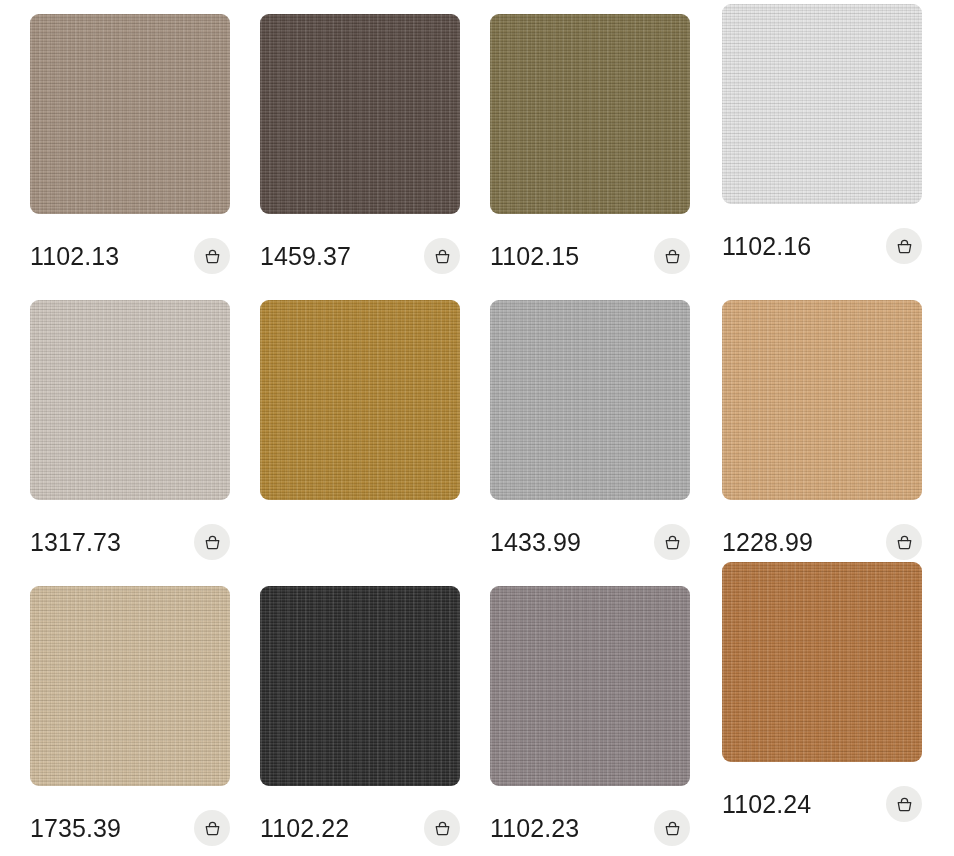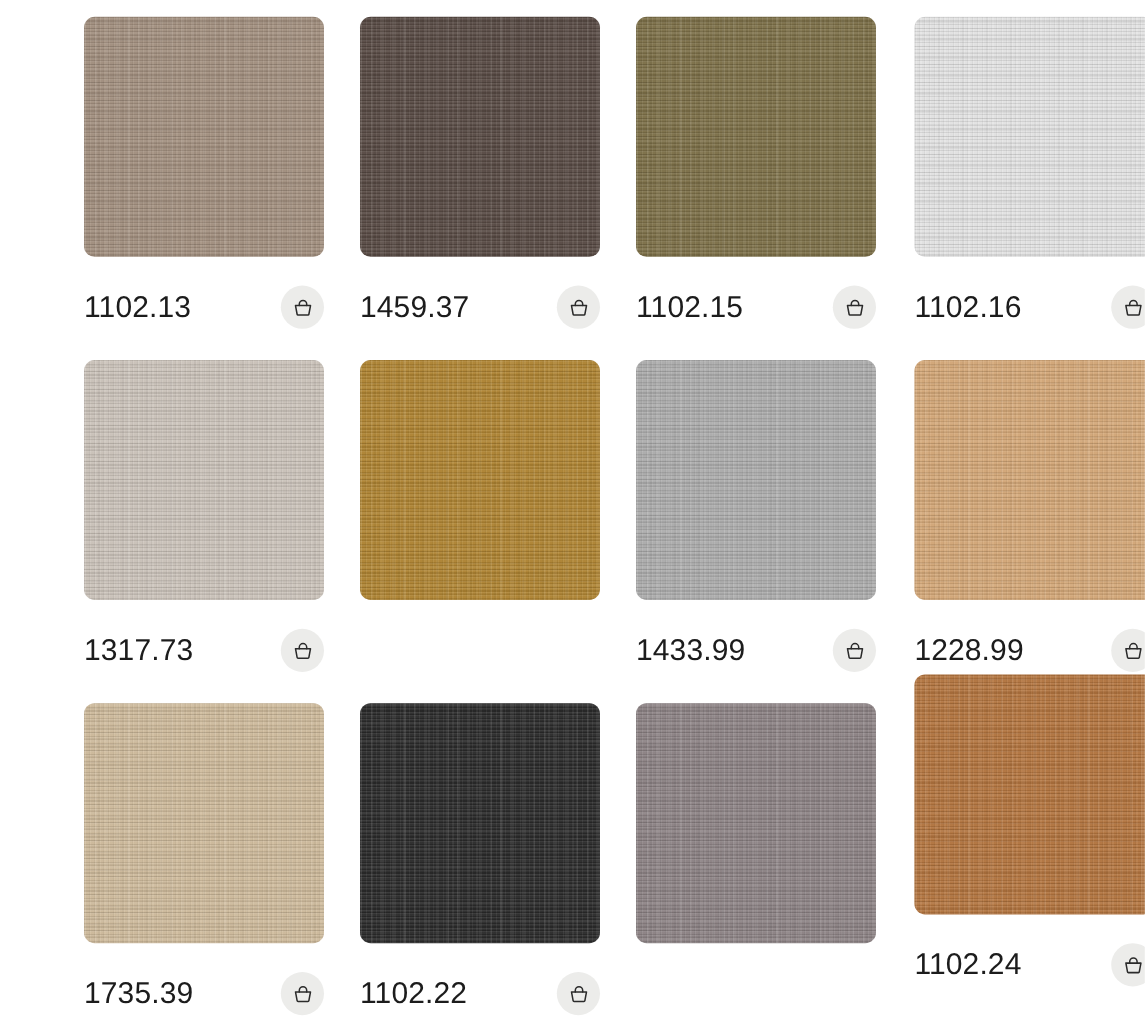--- a/index.html
+++ b/index.html
@@ -15,21 +15,20 @@
   }
   #swatch-grid {
     width: 954px;
     height: 856px;
     position: relative;
     background: #ffffff;
   }
   .swatch-card {
     position: absolute;
     width: 192px;
-    margin-left: 40px;
   }
   .swatch-tile {
     width: 200px;
     height: 200px;
     border-radius: 9px;
     position: relative;
     overflow: hidden;
     background-repeat: repeat;
   }
   
@@ -137,21 +136,21 @@
       <div class="swatch-meta">
         <span class="swatch-code">1102.15</span>
         <button class="basket-button" aria-label="Add 1102.15 to basket" style="background: rgb(236, 236, 234);">
           <svg viewBox="0 0 24 24" width="19" height="19">
             <path d="M4.1 9.6 h15.8 l-1.7 9.2 a1 1 0 0 1 -1 0.8 H6.8 a1 1 0 0 1 -1 -0.8 Z" fill="none" stroke="#2b2b2b" stroke-width="1.6" stroke-linejoin="round"></path>
             <path d="M8.1 9.6 V8.1 a3.9 3.9 0 0 1 7.8 0 v1.5" fill="none" stroke="#2b2b2b" stroke-width="1.6" stroke-linecap="round"></path>
           </svg>
         </button>
       </div>
     </div>
-    <div class="swatch-card" style="left: 722px; top: 14px;">
+    <div class="swatch-card" style="left: 722px; top: 4px;">
       <div class="swatch-tile" title="1102.16" style="background-color: rgb(228, 228, 228); width: 200px; height: 200px; border-radius: 9px;"></div>
       <div class="swatch-meta">
         <span class="swatch-code">1102.16</span>
         <button class="basket-button" aria-label="Add 1102.16 to basket" style="background: rgb(236, 236, 234);">
           <svg viewBox="0 0 24 24" width="19" height="19">
             <path d="M4.1 9.6 h15.8 l-1.7 9.2 a1 1 0 0 1 -1 0.8 H6.8 a1 1 0 0 1 -1 -0.8 Z" fill="none" stroke="#2b2b2b" stroke-width="1.6" stroke-linejoin="round"></path>
             <path d="M8.1 9.6 V8.1 a3.9 3.9 0 0 1 7.8 0 v1.5" fill="none" stroke="#2b2b2b" stroke-width="1.6" stroke-linecap="round"></path>
           </svg>
         </button>
       </div>
@@ -214,20 +213,29 @@
         <button class="basket-button" aria-label="Add 1102.22 to basket" style="background: rgb(236, 236, 234);">
           <svg viewBox="0 0 24 24" width="19" height="19">
             <path d="M4.1 9.6 h15.8 l-1.7 9.2 a1 1 0 0 1 -1 0.8 H6.8 a1 1 0 0 1 -1 -0.8 Z" fill="none" stroke="#2b2b2b" stroke-width="1.6" stroke-linejoin="round"></path>
             <path d="M8.1 9.6 V8.1 a3.9 3.9 0 0 1 7.8 0 v1.5" fill="none" stroke="#2b2b2b" stroke-width="1.6" stroke-linecap="round"></path>
           </svg>
         </button>
       </div>
     </div>
     <div class="swatch-card" style="left: 490px; top: 586px;">
       <div class="swatch-tile" title="1102.23" style="background-color: rgb(141, 131, 133); width: 200px; height: 200px; border-radius: 9px;"></div>
+      <div class="swatch-meta">
+        <span class="swatch-code">1102.23</span>
+        <button class="basket-button" aria-label="Add 1102.23 to basket" style="background: rgb(236, 236, 234);">
+          <svg viewBox="0 0 24 24" width="19" height="19">
+            <path d="M4.1 9.6 h15.8 l-1.7 9.2 a1 1 0 0 1 -1 0.8 H6.8 a1 1 0 0 1 -1 -0.8 Z" fill="none" stroke="#2b2b2b" stroke-width="1.6" stroke-linejoin="round"></path>
+            <path d="M8.1 9.6 V8.1 a3.9 3.9 0 0 1 7.8 0 v1.5" fill="none" stroke="#2b2b2b" stroke-width="1.6" stroke-linecap="round"></path>
+          </svg>
+        </button>
+      </div>
     </div>
     <div class="swatch-card" style="left: 722px; top: 562px;">
       <div class="swatch-tile" title="1102.24" style="background-color: rgb(180, 117, 63); width: 200px; height: 200px; border-radius: 9px;"></div>
       <div class="swatch-meta">
         <span class="swatch-code">1102.24</span>
         <button class="basket-button" aria-label="Add 1102.24 to basket" style="background: rgb(236, 236, 234);">
           <svg viewBox="0 0 24 24" width="19" height="19">
             <path d="M4.1 9.6 h15.8 l-1.7 9.2 a1 1 0 0 1 -1 0.8 H6.8 a1 1 0 0 1 -1 -0.8 Z" fill="none" stroke="#2b2b2b" stroke-width="1.6" stroke-linejoin="round"></path>
             <path d="M8.1 9.6 V8.1 a3.9 3.9 0 0 1 7.8 0 v1.5" fill="none" stroke="#2b2b2b" stroke-width="1.6" stroke-linecap="round"></path>
           </svg>

